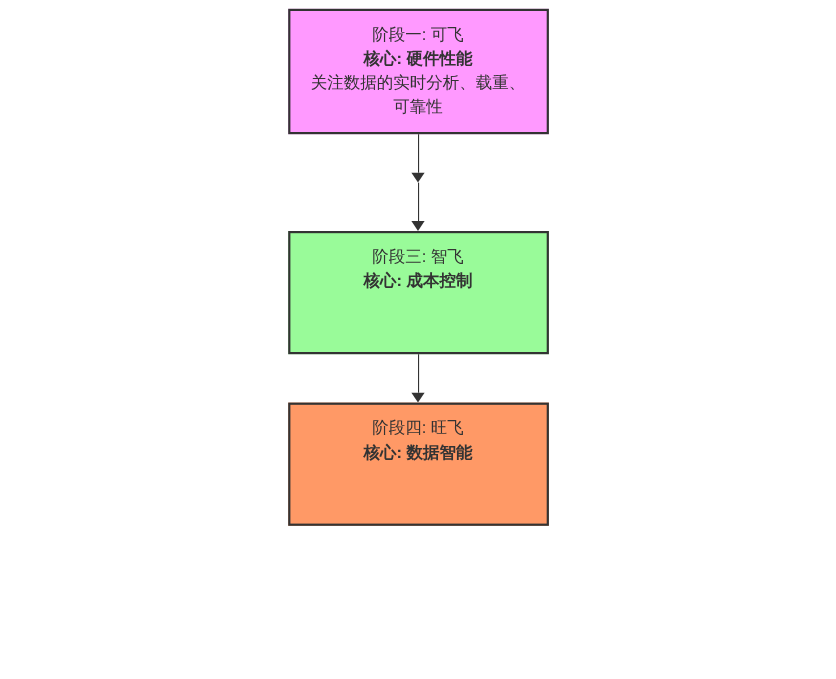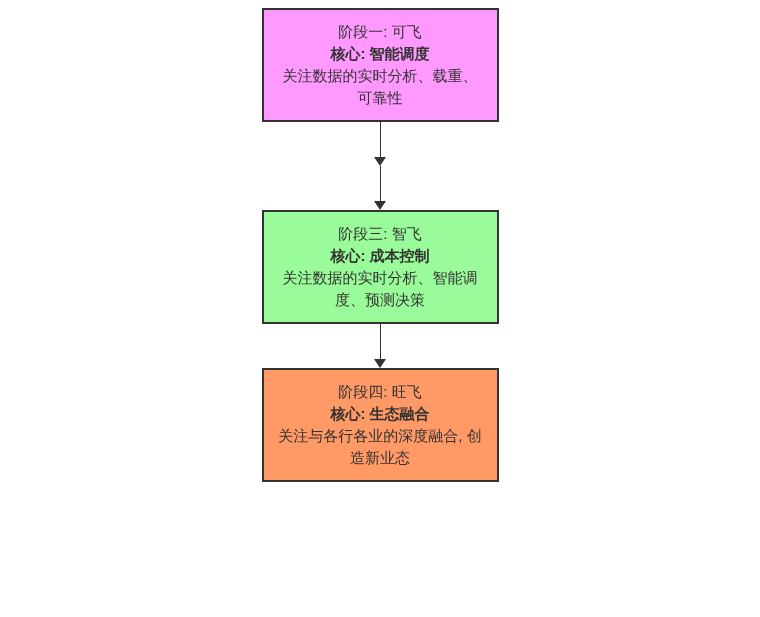--- a/index.html
+++ b/index.html
@@ -62,46 +62,44 @@
   }
 </style>
 </head>
 <body style="background: rgb(255, 255, 255);">
 
 <div class="canvas">
   <div class="flow-column">
 
     <div class="stage-box" style="background-color: rgb(255, 153, 255);">
       <div class="stage-title">阶段一: 可飞</div>
-      <div class="stage-core">核心: 智能调度</div>
+      <div class="stage-core">核心: 硬件性能</div>
       <div class="stage-desc">关注数据的实时分析、载重、可靠性</div>
     </div>
 
     <div class="flow-arrow">
       <div class="arrow-line"></div>
       <div class="arrow-head"></div>
     </div>
 
 
     <div class="flow-arrow">
       <div class="arrow-line"></div>
       <div class="arrow-head"></div>
     </div>
 
     <div class="stage-box" style="background-color: rgb(153, 251, 153);">
       <div class="stage-title">阶段三: 智飞</div>
       <div class="stage-core">核心: 成本控制</div>
-      <div class="stage-desc">关注数据的实时分析、智能调度、预测决策</div>
     </div>
 
     <div class="flow-arrow">
       <div class="arrow-line"></div>
       <div class="arrow-head"></div>
     </div>
 
     <div class="stage-box" style="background-color: rgb(255, 153, 102);">
       <div class="stage-title">阶段四: 旺飞</div>
-      <div class="stage-core">核心: 生态融合</div>
-      <div class="stage-desc">关注与各行各业的深度融合, 创造新业态</div>
+      <div class="stage-core">核心: 数据智能</div>
     </div>
 
   </div>
 </div>
 
 </body></html>

